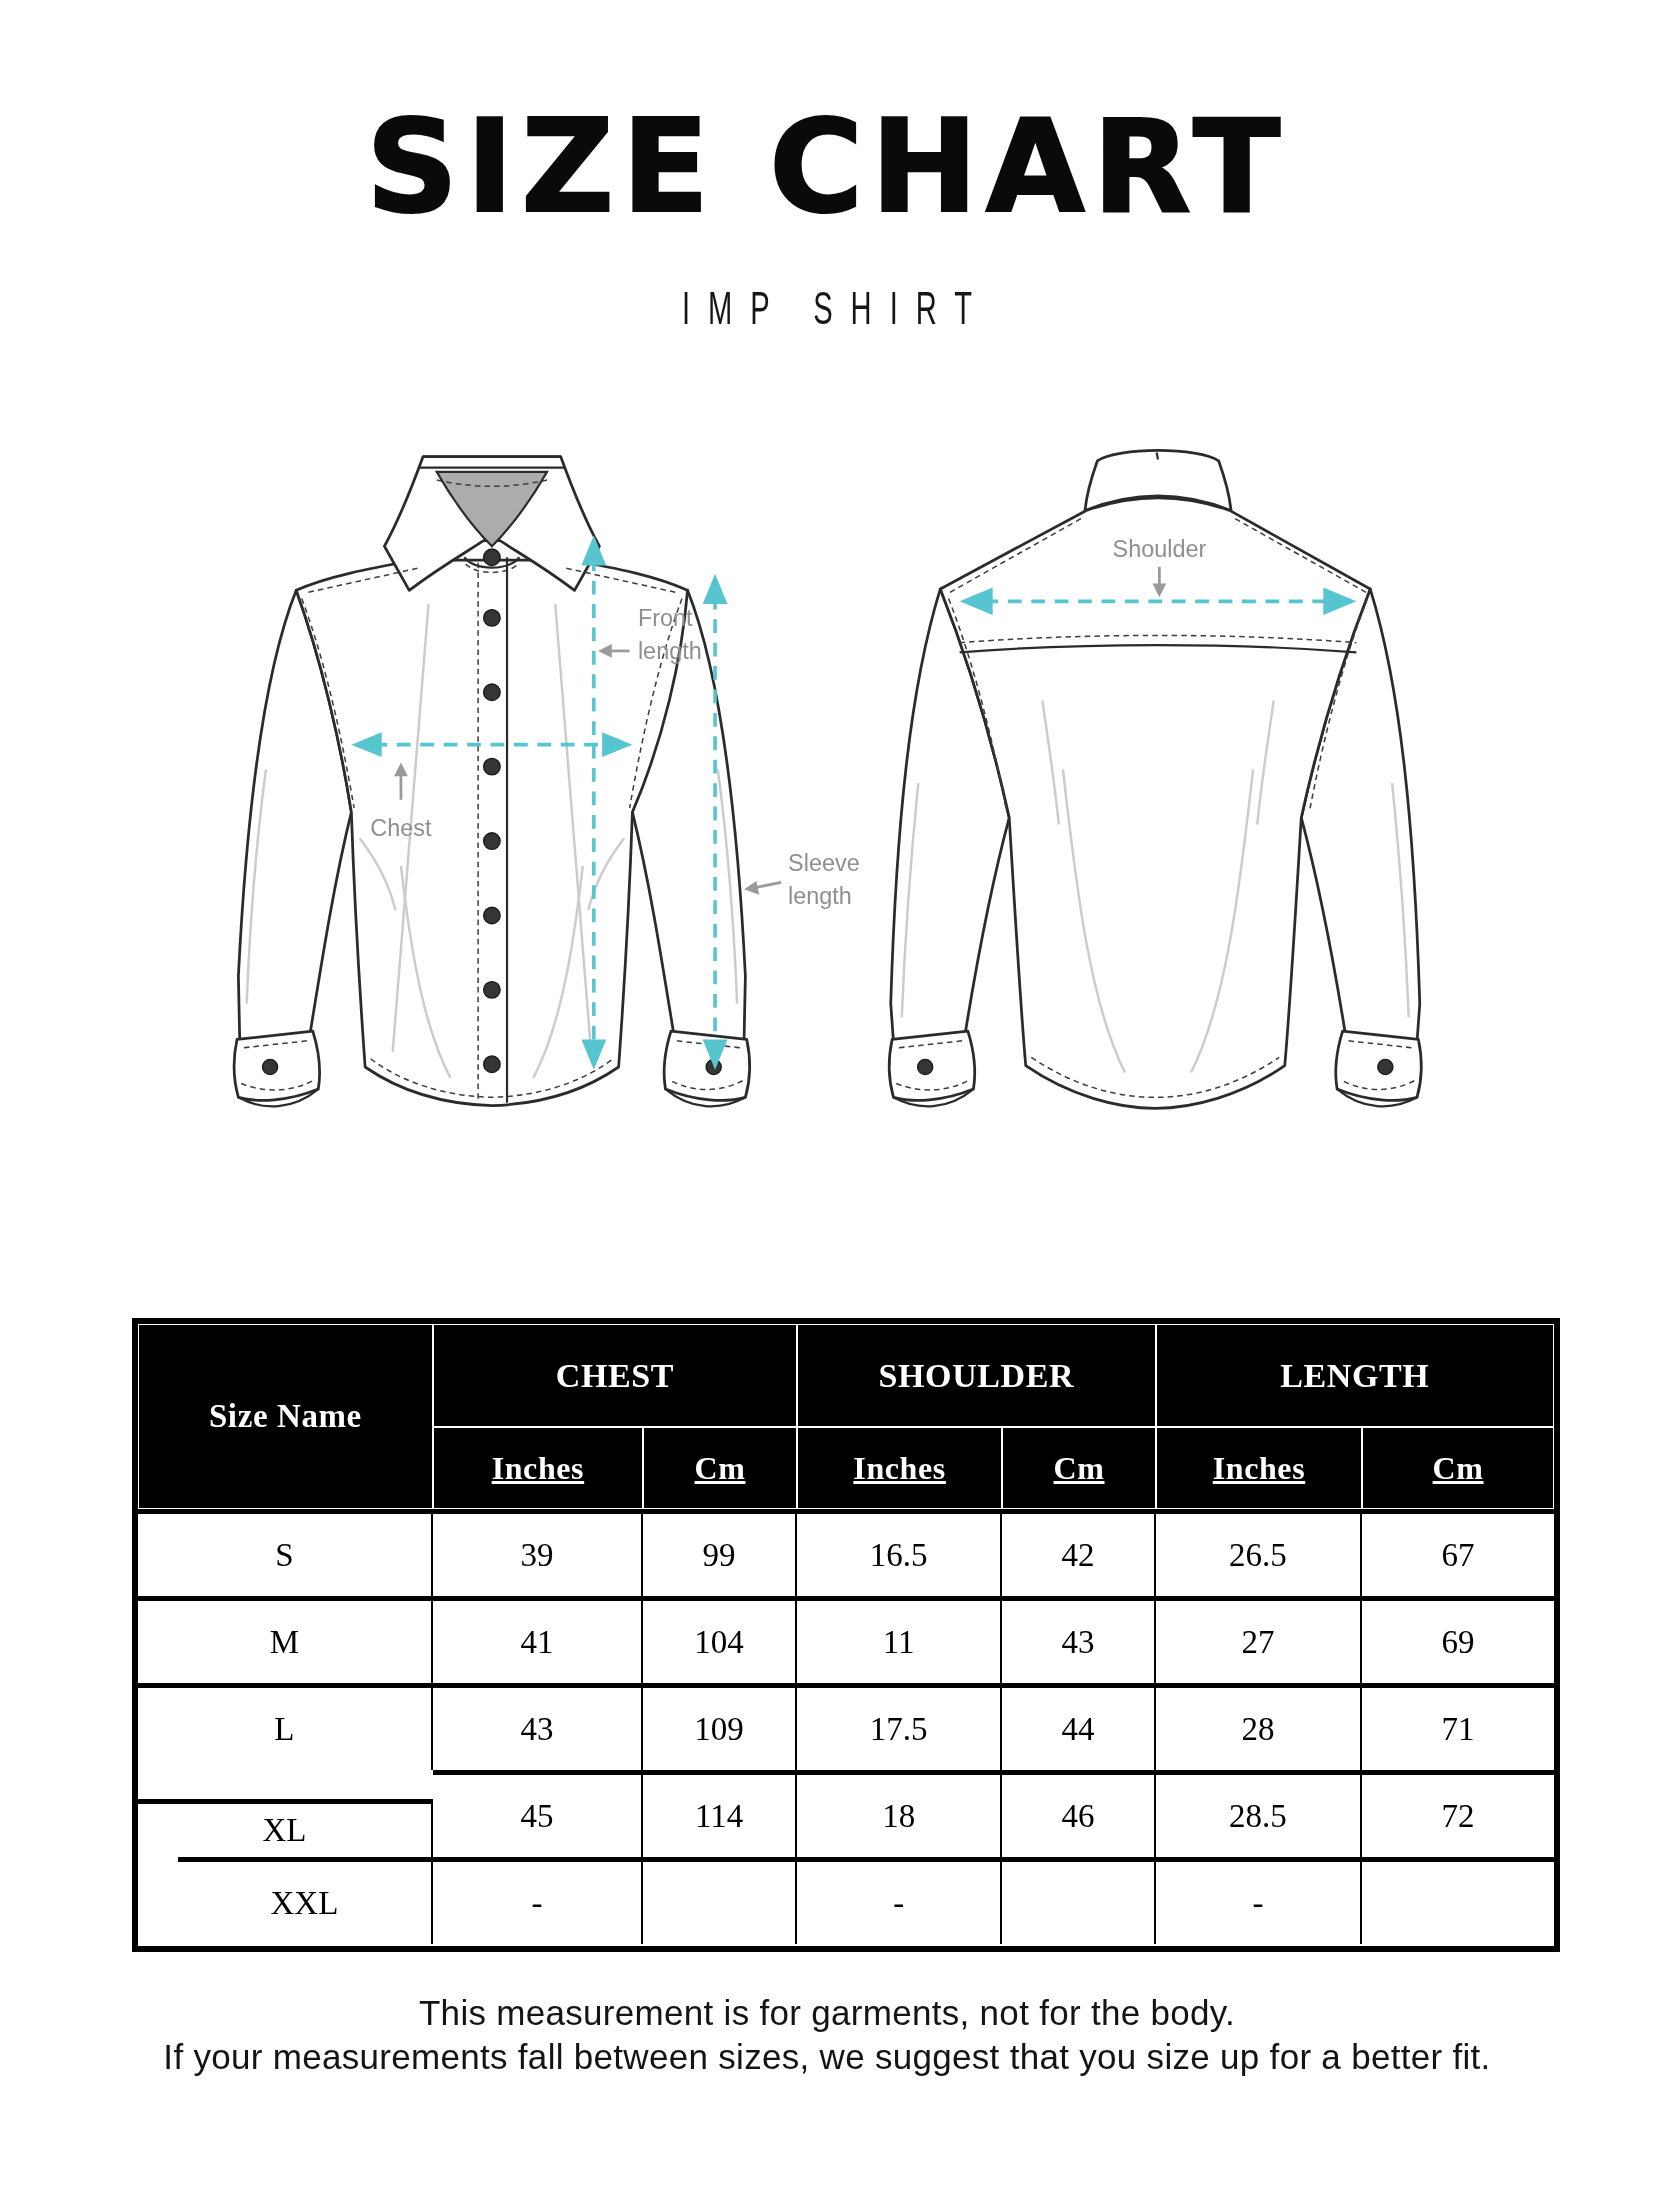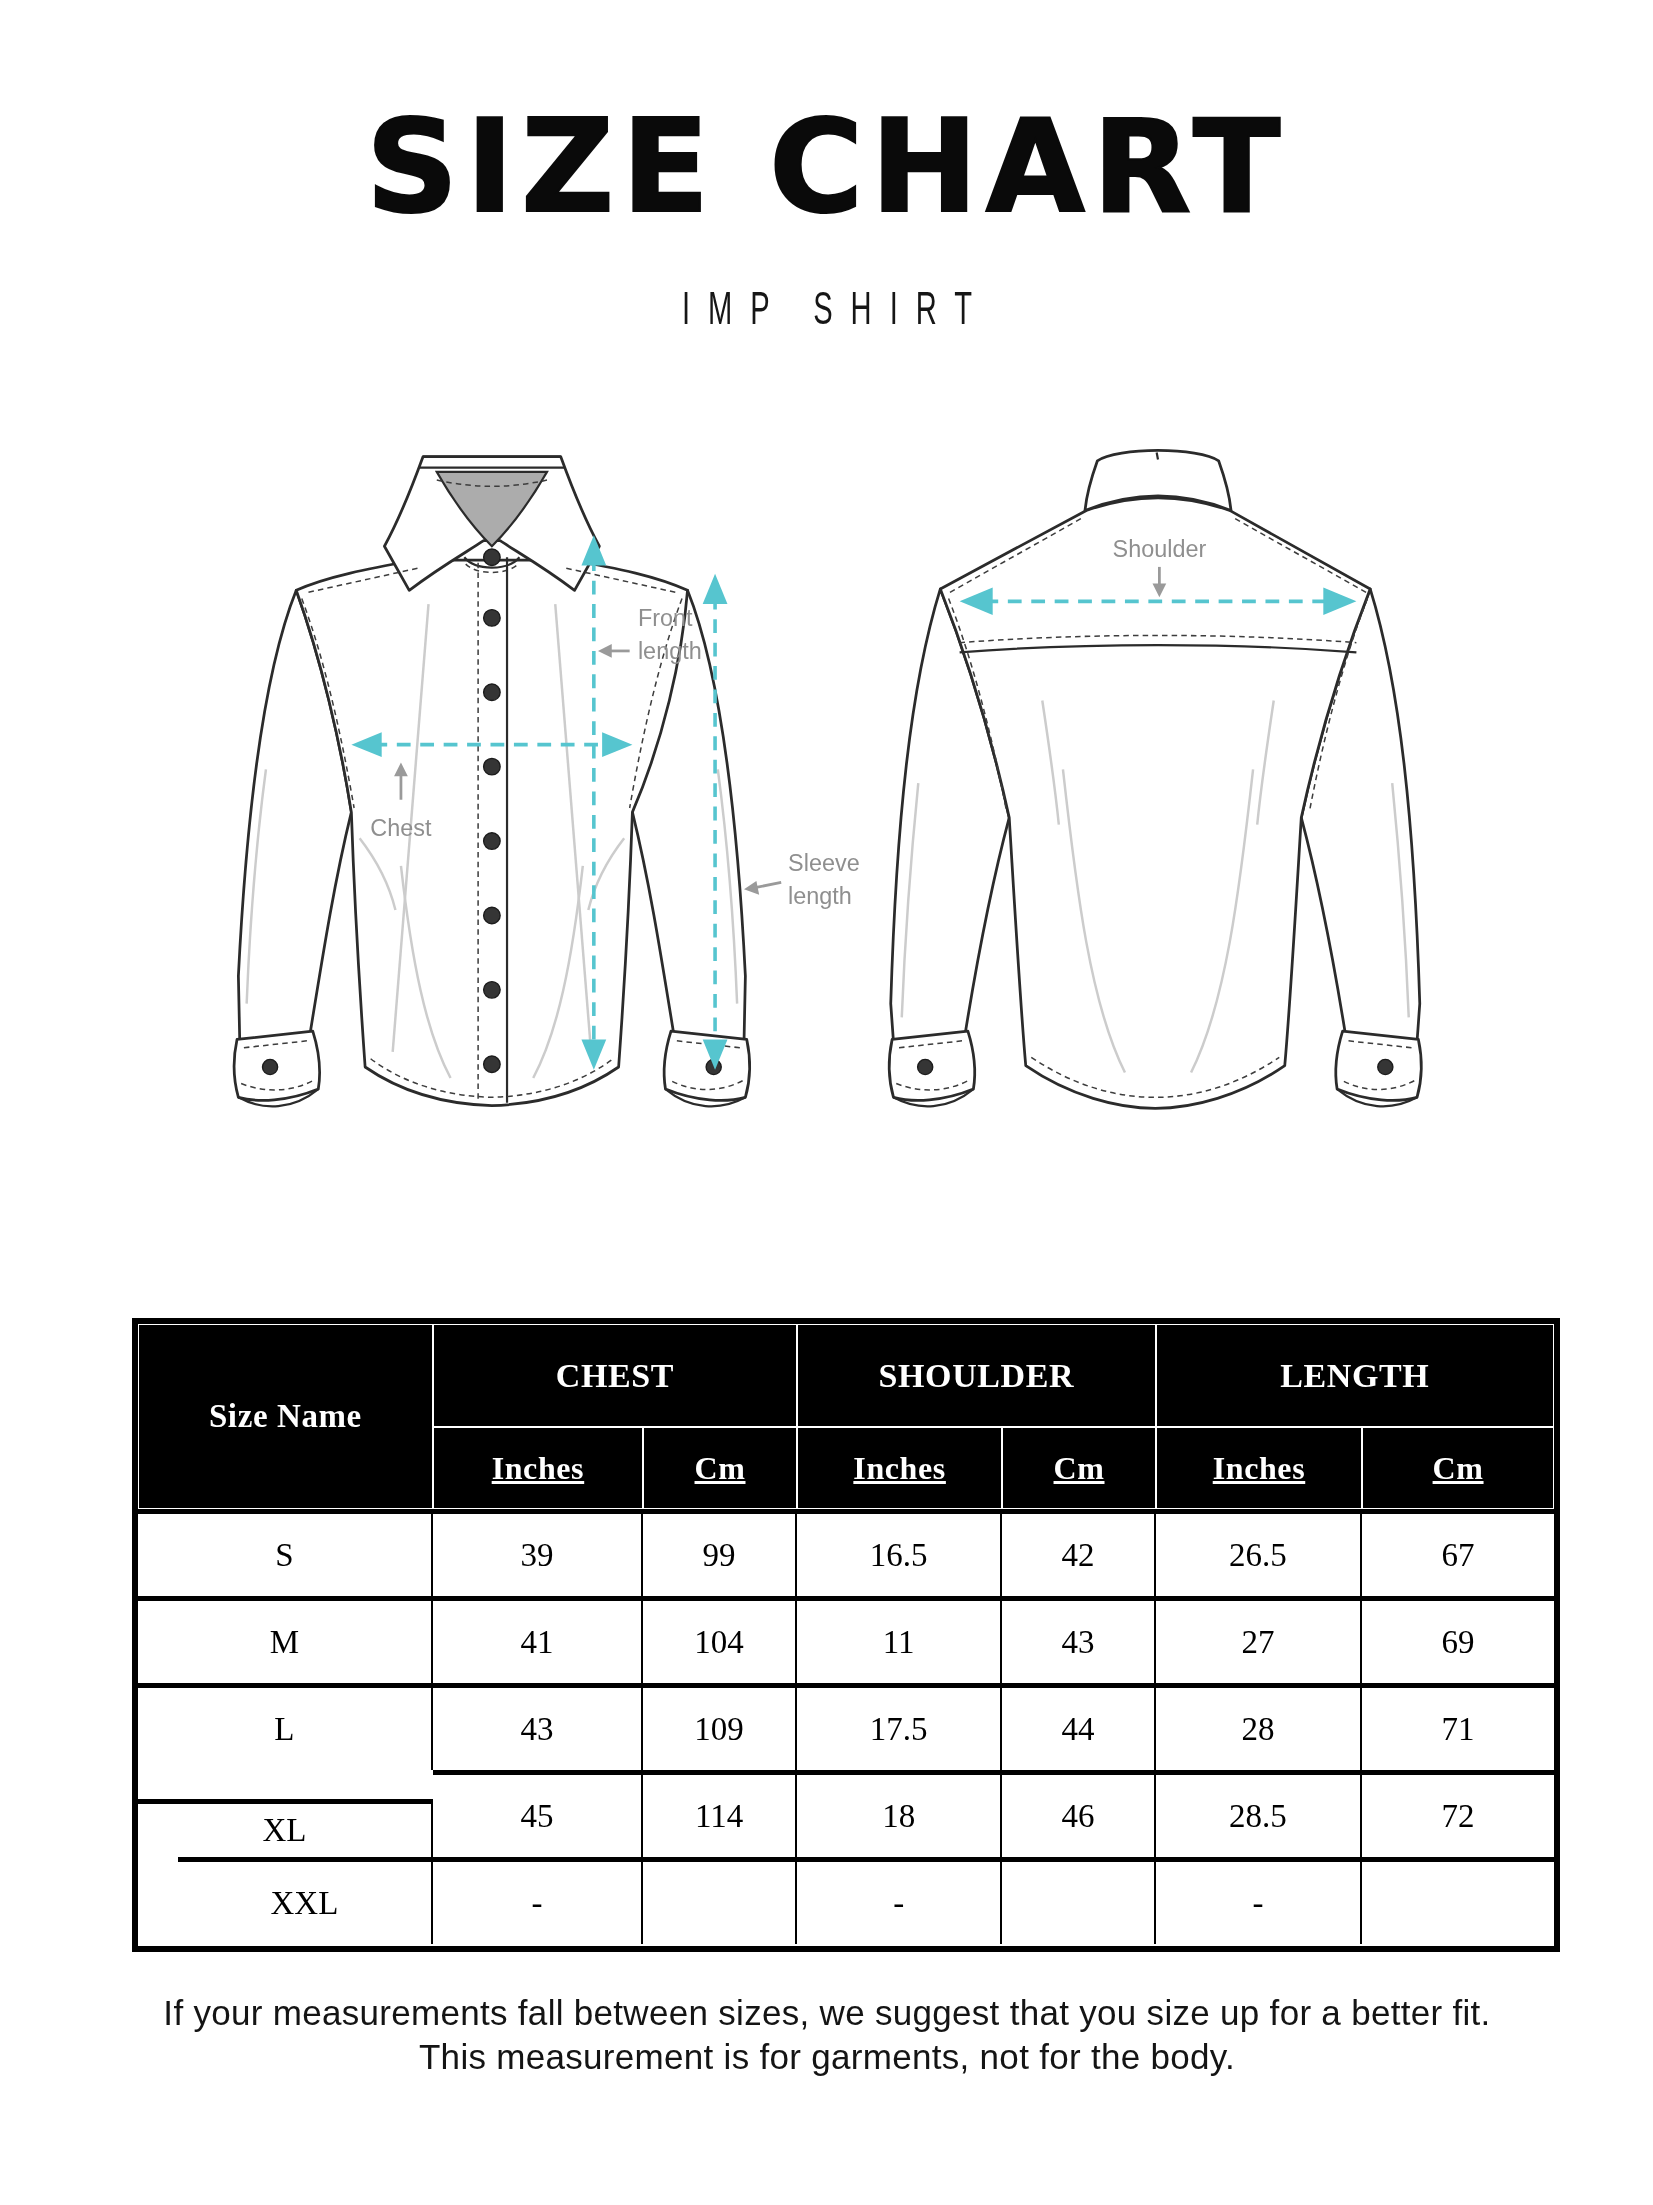--- a/index.html
+++ b/index.html
@@ -311,16 +311,16 @@
   <div class="td" style="grid-area:7/1/8/2;margin-left:40px;">XXL</div>
   <div class="td" style="grid-area:7/2/8/3;">-</div>
   <div class="td" style="grid-area:7/3/8/4;"></div>
   <div class="td" style="grid-area:7/4/8/5;">-</div>
   <div class="td" style="grid-area:7/5/8/6;"></div>
   <div class="td" style="grid-area:7/6/8/7;">-</div>
   <div class="td last-col" style="grid-area:7/7/8/8;"></div>
 </div>
 
 <div class="footer">
+  <div>This measurement is for garments, not for the body.</div>
   <div>If your measurements fall between sizes, we suggest that you size up for a better fit.</div>
-  <div>This measurement is for garments, not for the body.</div>
 </div>
 
 
 </body></html>

